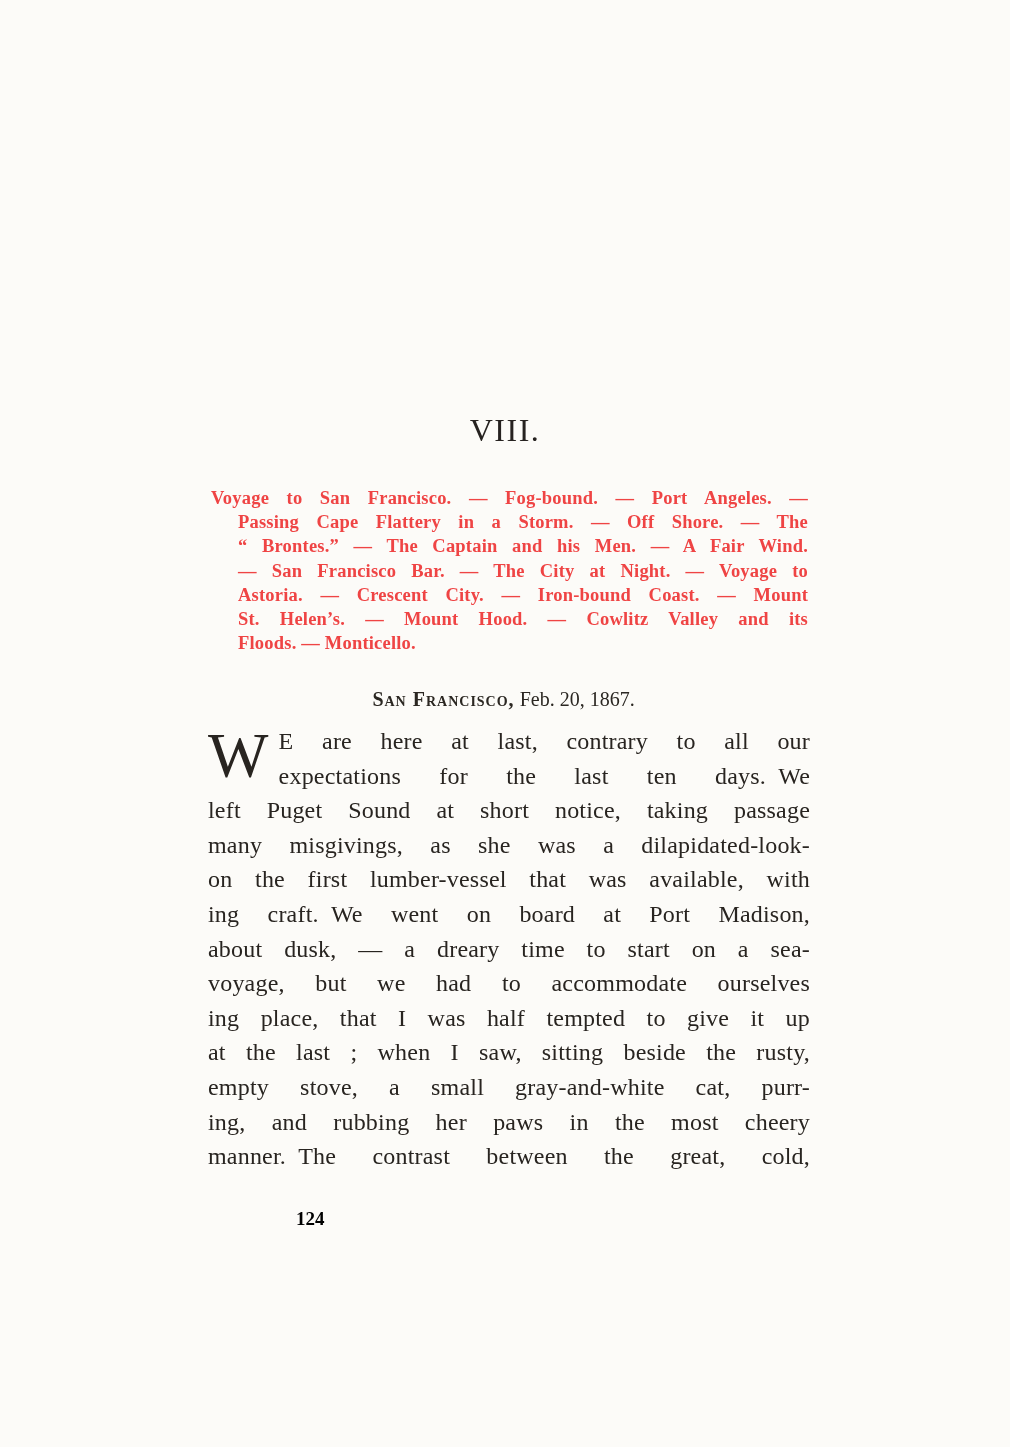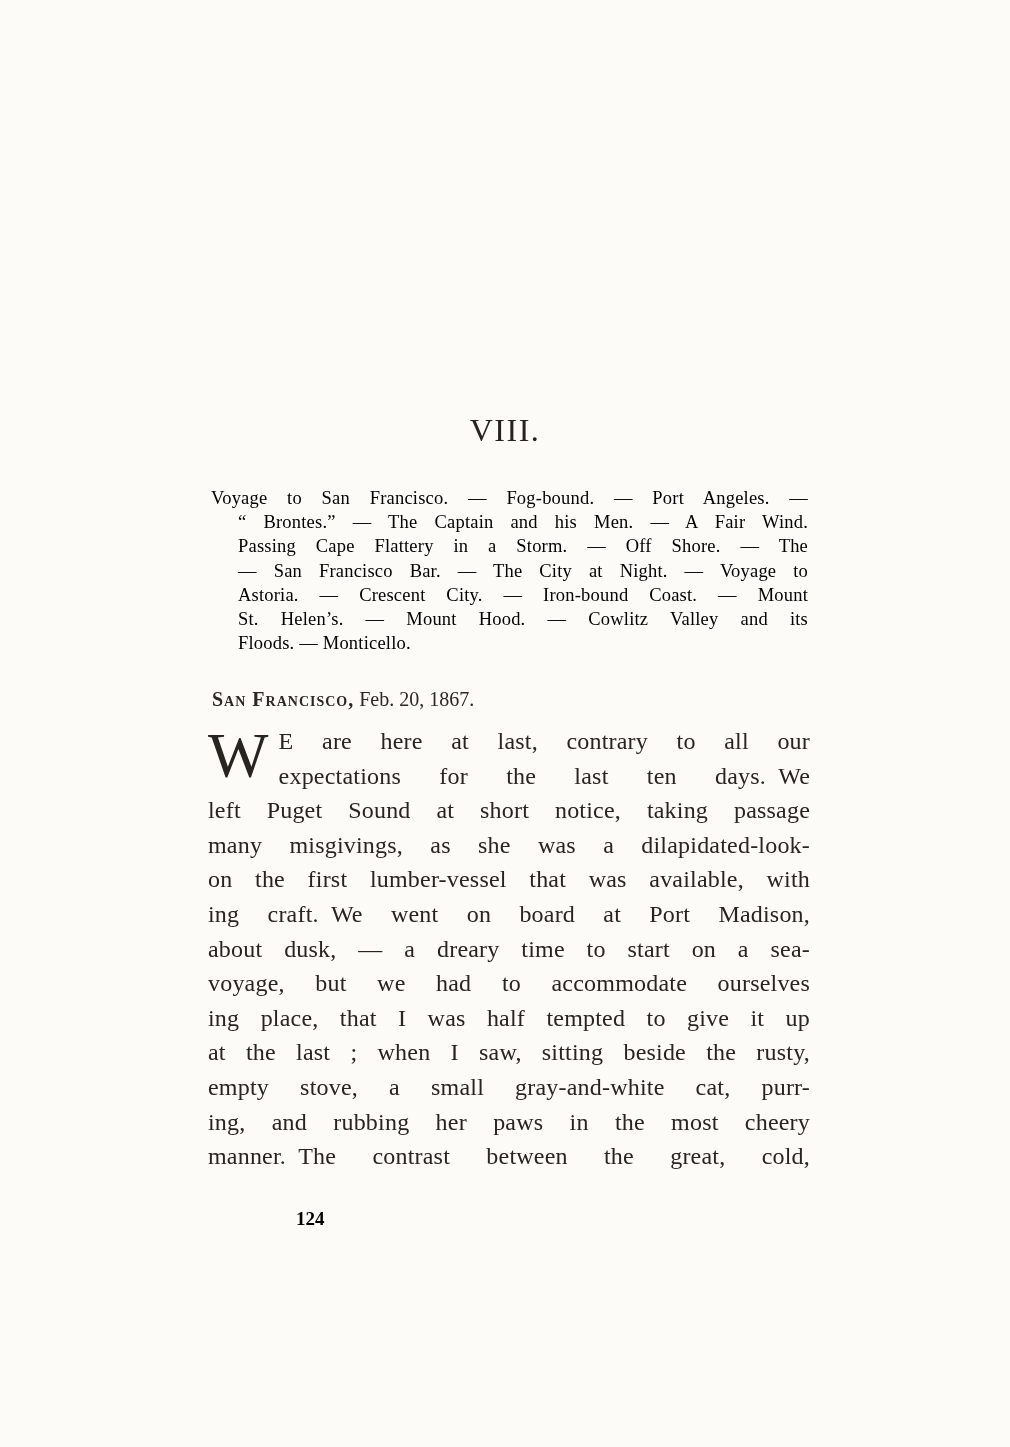--- a/index.html
+++ b/index.html
@@ -26,44 +26,44 @@
     font-size: 32px;
     letter-spacing: 1.5px;
     color: #262220;
   }
   .summary {
     position: absolute;
     top: 486px;
     left: 211px;
     width: 597px;
     font-size: 18.5px;
-    font-weight: normal;
+    font-weight: bold;
     line-height: 24.2px;
     letter-spacing: 0.2px;
-    color: #000000;
+    color: #ef4444;
   }
   .summary .line {
     text-align: justify;
     text-align-last: justify;
     text-justify: inter-word;
   }
   .summary .line + .line {
     padding-left: 27px;
   }
   .summary .line:last-child {
     text-align-last: left;
   }
   .dateline {
     position: absolute;
     top: 688px;
-    left: 212px;
+    left: 221px;
     width: 597px;
     box-sizing: border-box;
     padding-right: 32px;
-    text-align: left;
+    text-align: center;
     font-size: 20px;
     color: #2b2722;
   }
   .dateline .place {
     font-variant: small-caps;
     letter-spacing: 1px;
     font-weight: 600;
   }
   .body-text {
     position: absolute;
@@ -99,22 +99,22 @@
 </style>
 </head>
 <body>
 
 <div class="page">
 
   <div class="chapter-heading">VIII.</div>
 
   <div class="summary">
       <div class="line">Voyage to San Francisco. — Fog-bound. — Port Angeles. —</div>
+      <div class="line">Passing Cape Flattery in a Storm. — Off Shore. — The</div>
       <div class="line">“ Brontes.” — The Captain and his Men. — A Fair Wind.</div>
-      <div class="line">Passing Cape Flattery in a Storm. — Off Shore. — The</div>
       <div class="line">— San Francisco Bar. — The City at Night. — Voyage to</div>
       <div class="line">Astoria. — Crescent City. — Iron-bound Coast. — Mount</div>
       <div class="line">St. Helen’s. — Mount Hood. — Cowlitz Valley and its</div>
       <div class="line">Floods. — Monticello.</div>
     </div>
 
   <div class="dateline">
     <span class="place">San Francisco,</span><span> Feb. 20, 1867.</span>
   </div>
 

